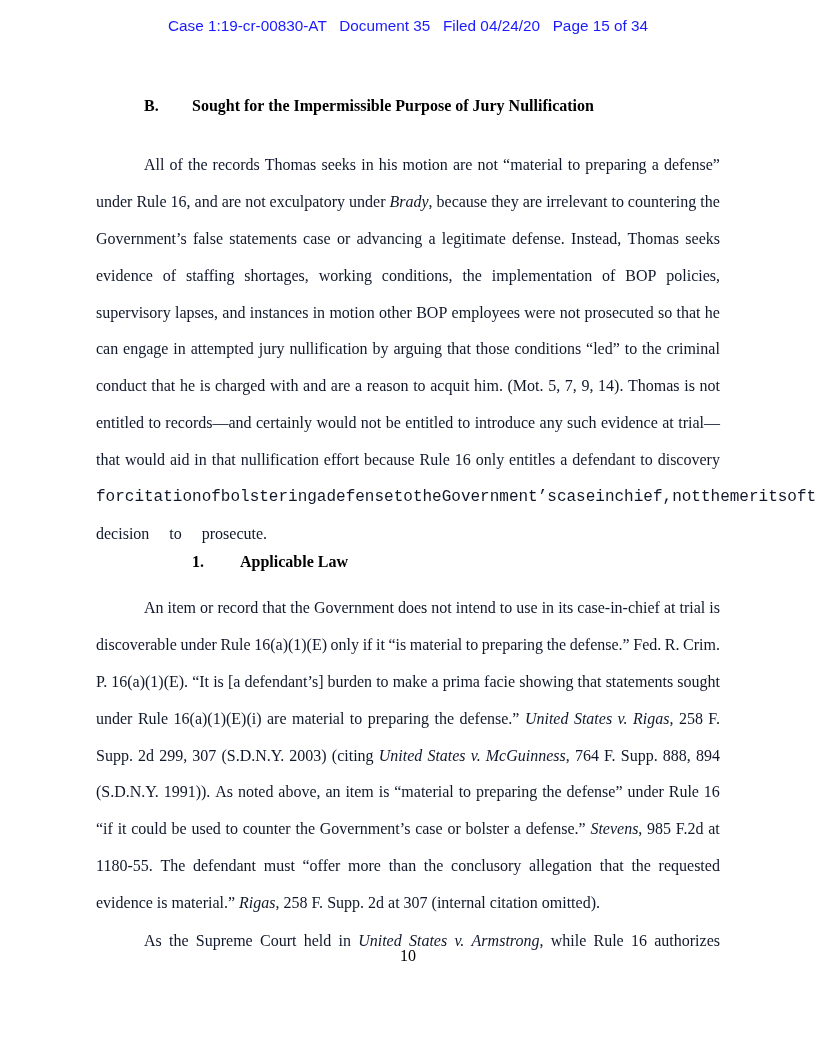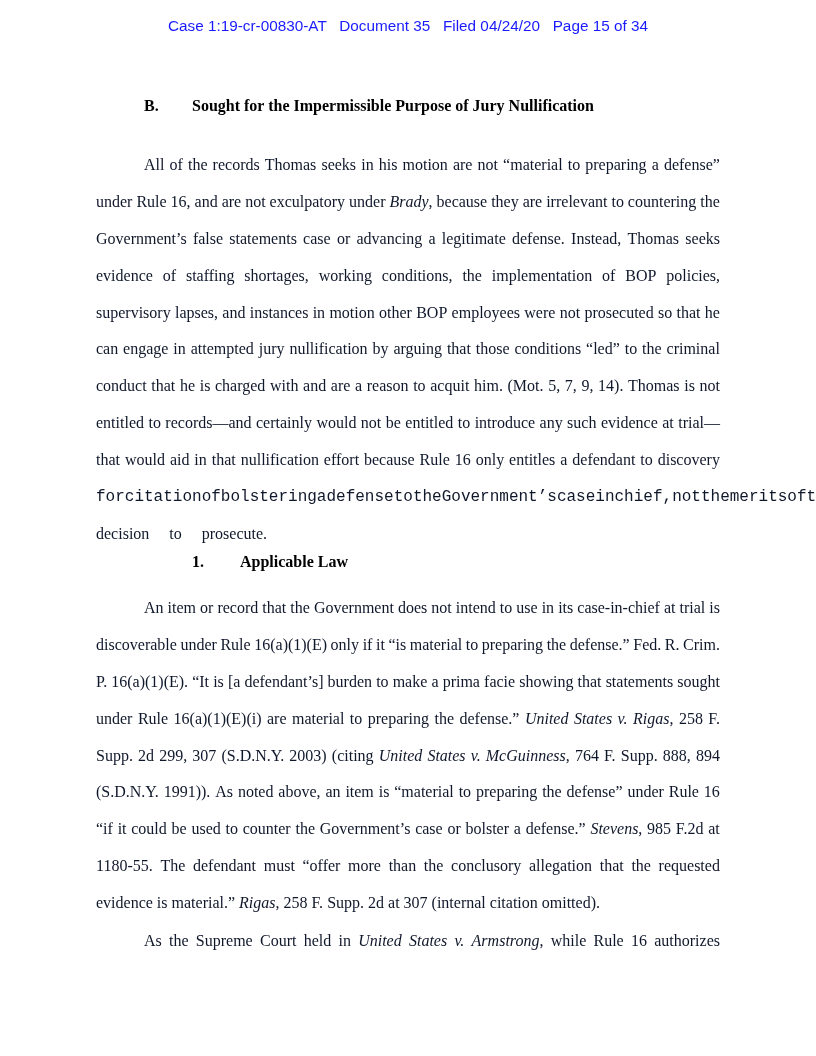--- a/index.html
+++ b/index.html
@@ -453,13 +453,14 @@
           <span><i>v.</i></span>
           <span><i>Armstrong</i>,</span>
           <span>while</span>
           <span>Rule</span>
           <span>16</span>
           <span>authorizes</span>
         </span>
       </span>
     </div>
 
+  <div class="page-number">10</div>
 </div>
 
 </body></html>

